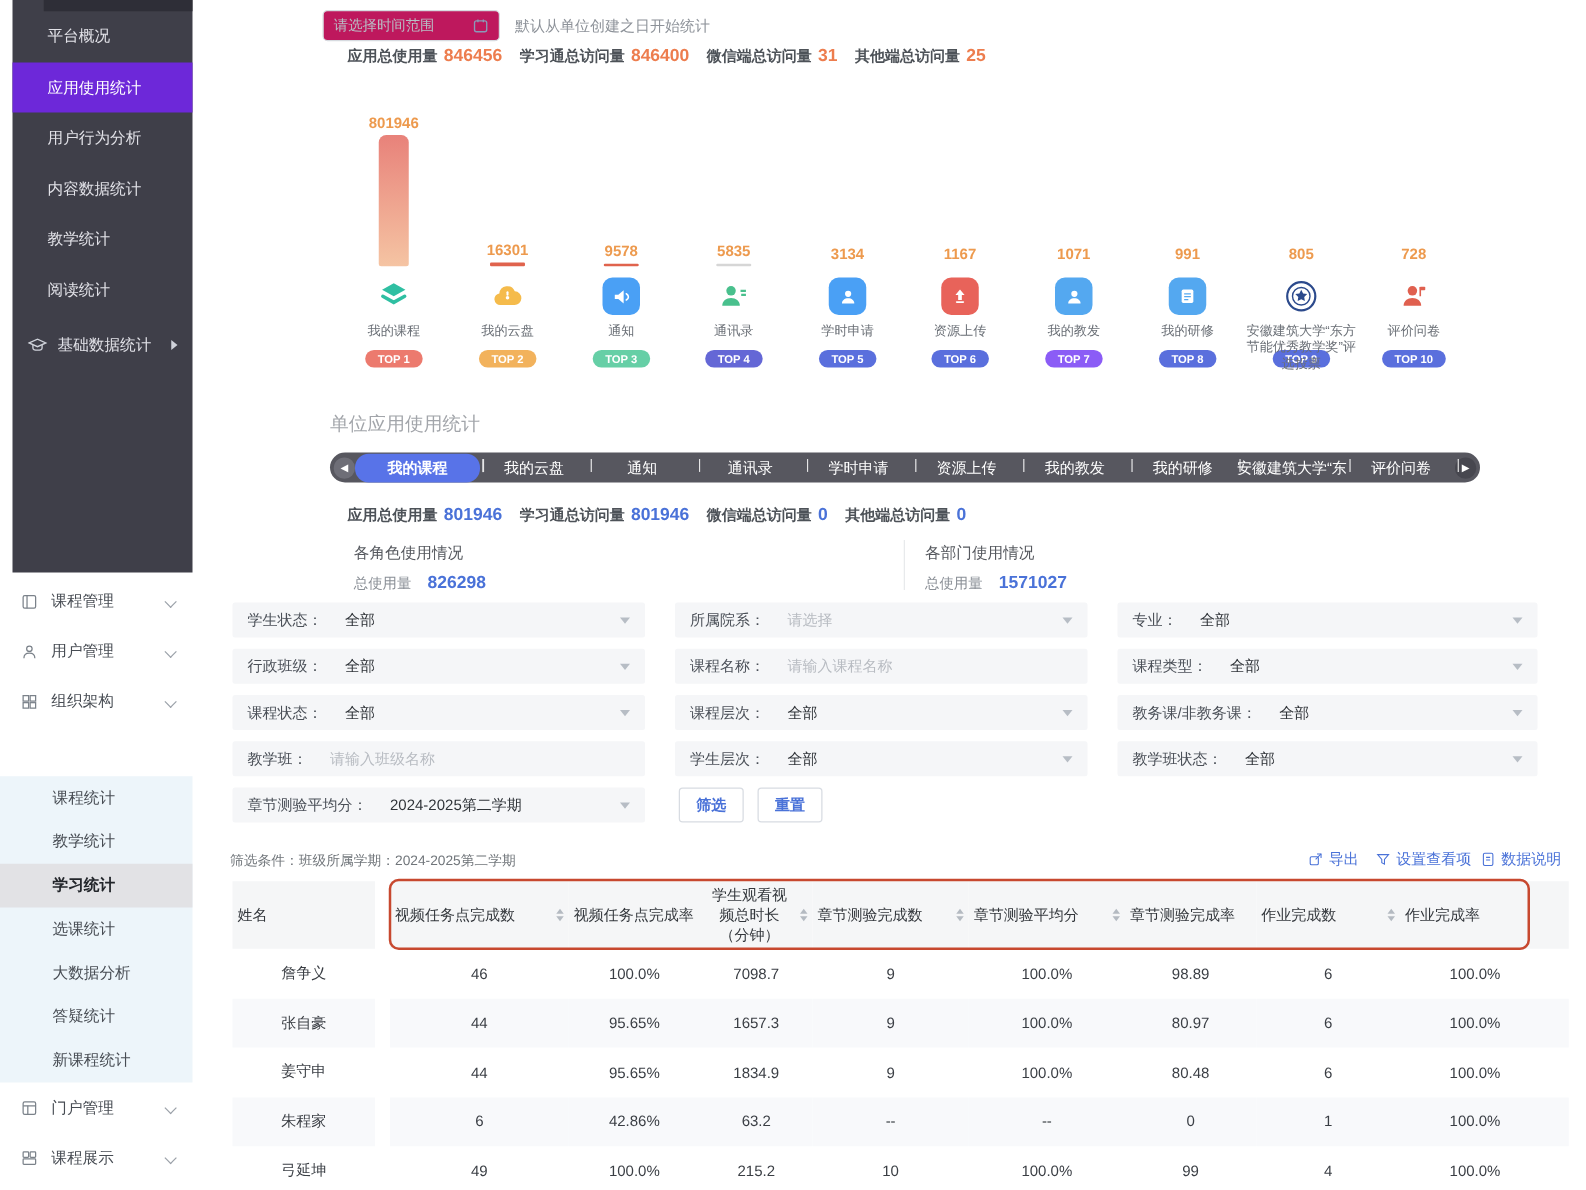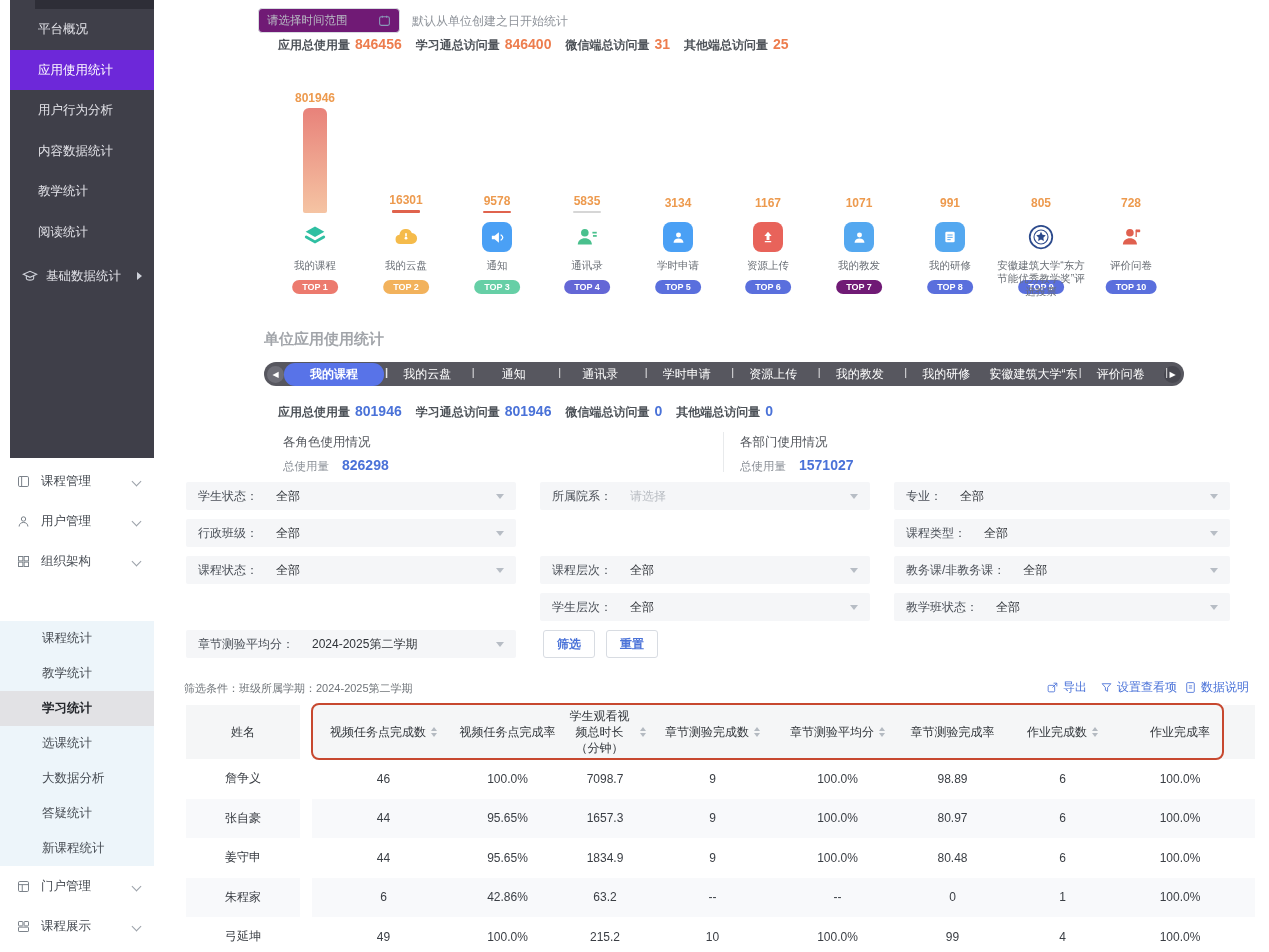--- a/index.html
+++ b/index.html
@@ -22,21 +22,21 @@
   .sl-sub-bg { position: absolute; left: 0; top: 621px; width: 154px; height: 245px; background: #edf5fa; }
   .sl-sub { position: absolute; left: 0; width: 154px; height: 35px; line-height: 35px; padding-left: 42px; font-size: 12.5px; color: #474c53; cursor: pointer; }
   .sl-sub.active { background: #e2e2e5; font-weight: bold; color: #23262b; }
   .chev { width: 7px; height: 7px; border-right: 1.5px solid #9aa0a8; border-bottom: 1.5px solid #9aa0a8; display: inline-block; }
   .chev.down { transform: rotate(45deg); }
   .chev.up { transform: rotate(-135deg); }
   .mini-ic { width: 15px; height: 15px; flex: 0 0 15px; }
   .mini-ic svg { width: 15px; height: 15px; stroke: #7b828a; fill: none; stroke-width: 1.6; }
 
   
-  .date-box { position: absolute; left: 258px; top: 8px; width: 142px; height: 25px; border: 1px solid #d7dbe0; border-radius: 4px; display: flex; align-items: center; padding: 0 8px; background: #701a75; cursor: pointer; }
+  .date-box { position: absolute; left: 258px; top: 8px; width: 142px; height: 25px; border: 1px solid #d7dbe0; border-radius: 4px; display: flex; align-items: center; padding: 0 8px; background: #be185d; cursor: pointer; }
   .date-box .ph { color: #b9bec5; font-size: 11.5px; flex: 1; }
   .hint { position: absolute; left: 412px; top: 13px; font-size: 12px; color: #8d9299; }
   .statline { position: absolute; display: flex; gap: 6px; align-items: baseline; font-size: 12px; color: #4d5258; font-weight: bold; }
   .statline .num { font-size: 14px; font-weight: bold; }
   .statline.orange .num { color: #ed7d4e; }
   .statline.blue .num { color: #4a72d8; }
   .statline .pair { display: flex; gap: 5px; align-items: baseline; margin-right: 8px; }
 
   
   .ccol { position: absolute; top: 88px; width: 96px; height: 212px; text-align: center; }
@@ -44,21 +44,21 @@
   .cval { font-size: 12px; font-weight: bold; color: #ed9a4e; margin-bottom: 3px; }
   .cbar { width: 24px; border-radius: 6px 6px 2px 2px; background: linear-gradient(#e8827a, #f5c4a3); }
   .cbar.tiny { width: 28px; border-radius: 1px; background: #e0634d; }
   .cbar.tiny.gray { background: #d6d6d6; }
   .cicon { height: 36px; margin-top: 6px; display: flex; align-items: center; justify-content: center; }
   .clabel { margin-top: 4px; font-size: 10.5px; color: #6a6f76; line-height: 13px; padding: 0 2px; position: relative; z-index: 2; }
   .cbadge { position: absolute; top: 192px; left: 50%; transform: translateX(-50%); color: #fff; font-size: 9px; font-weight: bold; padding: 2px 10px; border-radius: 8px; white-space: nowrap; z-index: 1; }
   .appic { width: 30px; height: 30px; border-radius: 8px; display: flex; align-items: center; justify-content: center; }
 
   
-  .sec-title { position: absolute; left: 264px; top: 330px; font-size: 15px; color: #a2a5aa; font-weight: 700; }
+  .sec-title { position: absolute; left: 264px; top: 330px; font-size: 15px; color: #a2a5aa; font-weight: 400; }
   .tabbar { position: absolute; left: 264px; top: 362px; width: 920px; height: 24px; background: #57575f; border-radius: 12px; display: flex; align-items: center; padding: 0 3px; }
   .tb-arrow { width: 17px; height: 17px; border-radius: 50%; background: #6e6e77; color: #fff; font-size: 8px; display: flex; align-items: center; justify-content: center; flex: 0 0 17px; cursor: pointer; }
   .tb-arrow.right { background: #47474f; }
   .tab { flex: 1; text-align: center; color: #fff; font-size: 12px; white-space: nowrap; cursor: pointer; position: relative; }
   .tab:not(:last-of-type)::after { content: "|"; position: absolute; right: -4px; color: rgba(255,255,255,.85); font-size: 11px; }
   .tab.active { background: #5873e8; border-radius: 11px; padding: 3px 0; flex: 0 0 100px; font-weight: bold; }
   .usage-block { position: absolute; font-size: 12px; }
   .usage-block .t { color: #55585e; font-size: 12.5px; }
   .usage-block .v { margin-top: 6px; color: #8a8f96; font-size: 11.5px; }
   .usage-block .v b { color: #4a72d8; font-size: 14px; margin-left: 13px; }
@@ -74,21 +74,21 @@
 
   
   .fsummary { position: absolute; left: 184px; top: 681px; font-size: 11px; color: #70757a; }
   .act { position: absolute; top: 679px; display: flex; align-items: center; gap: 4px; color: #4a72d8; font-size: 12px; cursor: pointer; }
   .act svg { width: 13px; height: 13px; stroke: #4a72d8; fill: none; stroke-width: 1.6; }
 
   
   .table { position: absolute; left: 186px; top: 705px; width: 1069px; }
   .trow { display: grid; grid-template-columns: 114px 12px 143px 105px 90px 125px 125px 105px 115px 120px 15px; align-items: center; }
   .trow.head { height: 54px; font-size: 12px; color: #33373c; }
-  .trow.head > div { background: #f5f6f7; height: 54px; display: flex; align-items: center; justify-content: center; text-align: center; line-height: 16px; padding: 0 4px; }
+  .trow.head > div { background: #f5f6f7; height: 54px; display: flex; align-items: center; justify-content: space-between; text-align: center; line-height: 16px; padding: 0 4px; }
   .trow.head > .gap { background: #fff; }
   .trow.body { height: 39.5px; font-size: 12px; color: #3a3e44; }
   .trow.body > div { height: 39.5px; display: flex; align-items: center; justify-content: center; }
   .trow.body.alt > div { background: #f8f9fb; }
   .trow.body > .gap { background: #fff !important; }
   .sort { display: inline-flex; flex-direction: column; gap: 2px; margin-left: 5px; }
   .sort i { width: 0; height: 0; border-left: 3.5px solid transparent; border-right: 3.5px solid transparent; display: block; }
   .sort .u { border-bottom: 4px solid #b4bac1; }
   .sort .d { border-top: 4px solid #b4bac1; }
   .redbox { position: absolute; left: 125px; top: -2px; width: 913px; height: 57px; border: 2.5px solid #c7482f; border-radius: 8px; pointer-events: none; z-index: 3; }
@@ -301,21 +301,21 @@
       </div>
     <div class="cicon">
         <div class="appic" style="background:#54a8f0">
           <svg width="17" height="17" viewBox="0 0 24 24">
             <circle cx="12" cy="8.5" r="3.5" fill="#fff"></circle>
             <path d="M5 19.5c0-3.8 3.1-6 7-6s7 2.2 7 6z" fill="#fff"></path>
           </svg>
         </div>
       </div>
     <div class="clabel">我的教发</div>
-    <div class="cbadge" style="background: #701a75;">TOP 7</div>
+    <div class="cbadge" style="background: #8b5cf6;">TOP 7</div>
   </div>
   <div class="ccol" style="left:902px">
     <div class="cbars">
         <div class="cval">991</div>
       </div>
     <div class="cicon">
         <div class="appic" style="background:#54a8f0">
           <svg width="16" height="16" viewBox="0 0 24 24">
             <rect x="5" y="4" width="14" height="16" rx="2" fill="#fff"></rect>
             <line x1="8" y1="9" x2="16" y2="9" stroke="#54a8f0" stroke-width="1.5"></line>
@@ -417,20 +417,24 @@
     <span class="flabel">专业：</span>
       <span class="fval">全部</span>
       <span class="dd"></span>
     </div>
 
   <div class="ffield" style="left:186px; top:519px; width:330px">
     <span class="flabel">行政班级：</span>
       <span class="fval">全部</span>
       <span class="dd"></span>
     </div>
+  <div class="ffield" style="left:540px; top:519px; width:330px">
+    <span class="flabel">课程名称：</span>
+      <span class="fph">请输入课程名称</span>
+    </div>
   <div class="ffield" style="left:894px; top:519px; width:336px">
     <span class="flabel">课程类型：</span>
       <span class="fval">全部</span>
       <span class="dd"></span>
     </div>
 
   <div class="ffield" style="left:186px; top:556px; width:330px">
     <span class="flabel">课程状态：</span>
       <span class="fval">全部</span>
       <span class="dd"></span>
@@ -439,20 +443,24 @@
     <span class="flabel">课程层次：</span>
       <span class="fval">全部</span>
       <span class="dd"></span>
     </div>
   <div class="ffield" style="left:894px; top:556px; width:336px">
     <span class="flabel">教务课/非教务课：</span>
       <span class="fval">全部</span>
       <span class="dd"></span>
     </div>
 
+  <div class="ffield" style="left:186px; top:593px; width:330px">
+    <span class="flabel">教学班：</span>
+      <span class="fph">请输入班级名称</span>
+    </div>
   <div class="ffield" style="left:540px; top:593px; width:330px">
     <span class="flabel">学生层次：</span>
       <span class="fval">全部</span>
       <span class="dd"></span>
     </div>
   <div class="ffield" style="left:894px; top:593px; width:336px">
     <span class="flabel">教学班状态：</span>
       <span class="fval">全部</span>
       <span class="dd"></span>
     </div>

